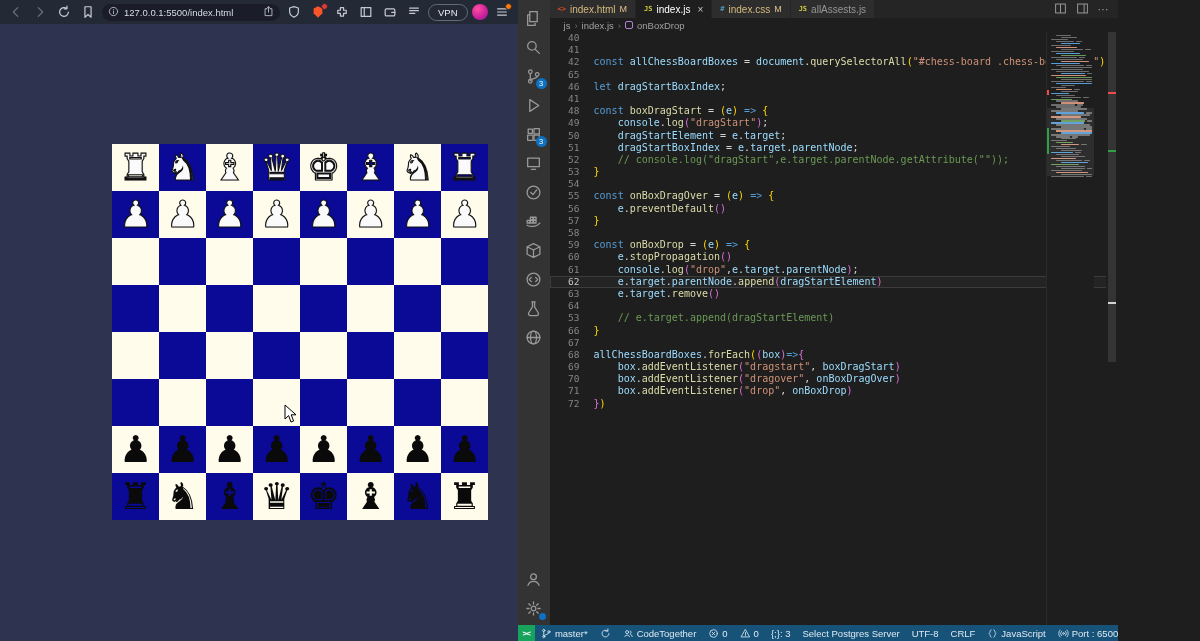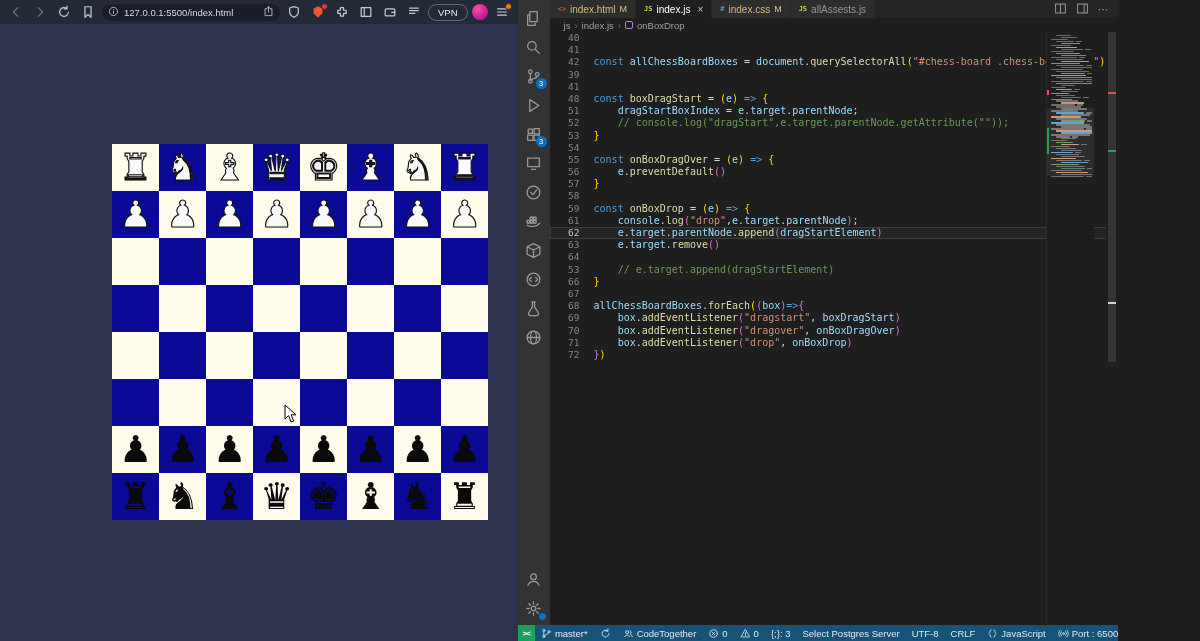--- a/index.html
+++ b/index.html
@@ -441,32 +441,36 @@
           <span class="bc-sep">›</span>
           <span class="bc-sym"></span>
           <span>onBoxDrop</span>
         </div>
 
         <div class="editor">
           <div class="code-lines">
               <div class="cline"><span class="ln">40</span><span class="lt"></span></div>
               <div class="cline"><span class="ln">41</span><span class="lt"></span></div>
               <div class="cline"><span class="ln">42</span><span class="lt"><span class="k">const </span><span class="v">allChessBoardBoxes</span><span class="p"> = </span><span class="v">document</span><span class="p">.</span><span class="f">querySelectorAll</span><span class="b1">(</span><span class="s">"#chess-board .chess-board-box"</span><span class="b1">)</span><span class="p">;</span></span></div>
-              <div class="cline"><span class="ln">39</span><span class="lt"></span></div>
+              <div class="cline"><span class="ln">65</span><span class="lt"></span></div>
+              <div class="cline"><span class="ln">46</span><span class="lt"><span class="k">let </span><span class="v">dragStartBoxIndex</span><span class="p">;</span></span></div>
               <div class="cline"><span class="ln">41</span><span class="lt"></span></div>
               <div class="cline"><span class="ln">48</span><span class="lt"><span class="k">const </span><span class="f">boxDragStart</span><span class="p"> = </span><span class="b1">(</span><span class="v">e</span><span class="b1">)</span><span class="p"> </span><span class="k">=&gt;</span><span class="p"> </span><span class="b1">{</span></span></div>
+              <div class="cline"><span class="ln">49</span><span class="lt"><span class="p">    </span><span class="v">console</span><span class="p">.</span><span class="f">log</span><span class="b2">(</span><span class="s">"dragStart"</span><span class="b2">)</span><span class="p">;</span></span></div>
+              <div class="cline"><span class="ln">50</span><span class="lt"><span class="p">    </span><span class="v">dragStartElement</span><span class="p"> = </span><span class="v">e</span><span class="p">.</span><span class="v">target</span><span class="p">;</span></span></div>
               <div class="cline"><span class="ln">51</span><span class="lt"><span class="p">    </span><span class="v">dragStartBoxIndex</span><span class="p"> = </span><span class="v">e</span><span class="p">.</span><span class="v">target</span><span class="p">.</span><span class="v">parentNode</span><span class="p">;</span></span></div>
               <div class="cline"><span class="ln">52</span><span class="lt"><span class="p">    </span><span class="c">// console.log("dragStart",e.target.parentNode.getAttribute(""));</span></span></div>
               <div class="cline"><span class="ln">53</span><span class="lt"><span class="b1">}</span></span></div>
               <div class="cline"><span class="ln">54</span><span class="lt"></span></div>
               <div class="cline"><span class="ln">55</span><span class="lt"><span class="k">const </span><span class="f">onBoxDragOver</span><span class="p"> = </span><span class="b1">(</span><span class="v">e</span><span class="b1">)</span><span class="p"> </span><span class="k">=&gt;</span><span class="p"> </span><span class="b1">{</span></span></div>
               <div class="cline"><span class="ln">56</span><span class="lt"><span class="p">    </span><span class="v">e</span><span class="p">.</span><span class="f">preventDefault</span><span class="b2">()</span></span></div>
               <div class="cline"><span class="ln">57</span><span class="lt"><span class="b1">}</span></span></div>
               <div class="cline"><span class="ln">58</span><span class="lt"></span></div>
               <div class="cline"><span class="ln">59</span><span class="lt"><span class="k">const </span><span class="f">onBoxDrop</span><span class="p"> = </span><span class="b1">(</span><span class="v">e</span><span class="b1">)</span><span class="p"> </span><span class="k">=&gt;</span><span class="p"> </span><span class="b1">{</span></span></div>
+              <div class="cline"><span class="ln">60</span><span class="lt"><span class="p">    </span><span class="v">e</span><span class="p">.</span><span class="f">stopPropagation</span><span class="b2">()</span></span></div>
               <div class="cline"><span class="ln">61</span><span class="lt"><span class="p">    </span><span class="v">console</span><span class="p">.</span><span class="f">log</span><span class="b2">(</span><span class="s">"drop"</span><span class="p">,</span><span class="v">e</span><span class="p">.</span><span class="v">target</span><span class="p">.</span><span class="v">parentNode</span><span class="b2">)</span><span class="p">;</span></span></div>
               <div class="cline cur"><span class="ln">62</span><span class="lt"><span class="p">    </span><span class="v">e</span><span class="p">.</span><span class="v">target</span><span class="p">.</span><span class="v">parentNode</span><span class="p">.</span><span class="f">append</span><span class="b2">(</span><span class="v">dragStartElement</span><span class="b2">)</span></span></div>
               <div class="cline"><span class="ln">63</span><span class="lt"><span class="p">    </span><span class="v">e</span><span class="p">.</span><span class="v">target</span><span class="p">.</span><span class="f">remove</span><span class="b2">()</span></span></div>
               <div class="cline"><span class="ln">64</span><span class="lt"></span></div>
               <div class="cline"><span class="ln">53</span><span class="lt"><span class="p">    </span><span class="c">// e.target.append(dragStartElement)</span></span></div>
               <div class="cline"><span class="ln">66</span><span class="lt"><span class="b1">}</span></span></div>
               <div class="cline"><span class="ln">67</span><span class="lt"></span></div>
               <div class="cline"><span class="ln">68</span><span class="lt"><span class="v">allChessBoardBoxes</span><span class="p">.</span><span class="f">forEach</span><span class="b1">(</span><span class="b2">(</span><span class="v">box</span><span class="b2">)</span><span class="k">=&gt;</span><span class="b2">{</span></span></div>
               <div class="cline"><span class="ln">69</span><span class="lt"><span class="p">    </span><span class="v">box</span><span class="p">.</span><span class="f">addEventListener</span><span class="b2">(</span><span class="s">"dragstart"</span><span class="p">, </span><span class="v">boxDragStart</span><span class="b2">)</span></span></div>
               <div class="cline"><span class="ln">70</span><span class="lt"><span class="p">    </span><span class="v">box</span><span class="p">.</span><span class="f">addEventListener</span><span class="b2">(</span><span class="s">"dragover"</span><span class="p">, </span><span class="v">onBoxDragOver</span><span class="b2">)</span></span></div>

